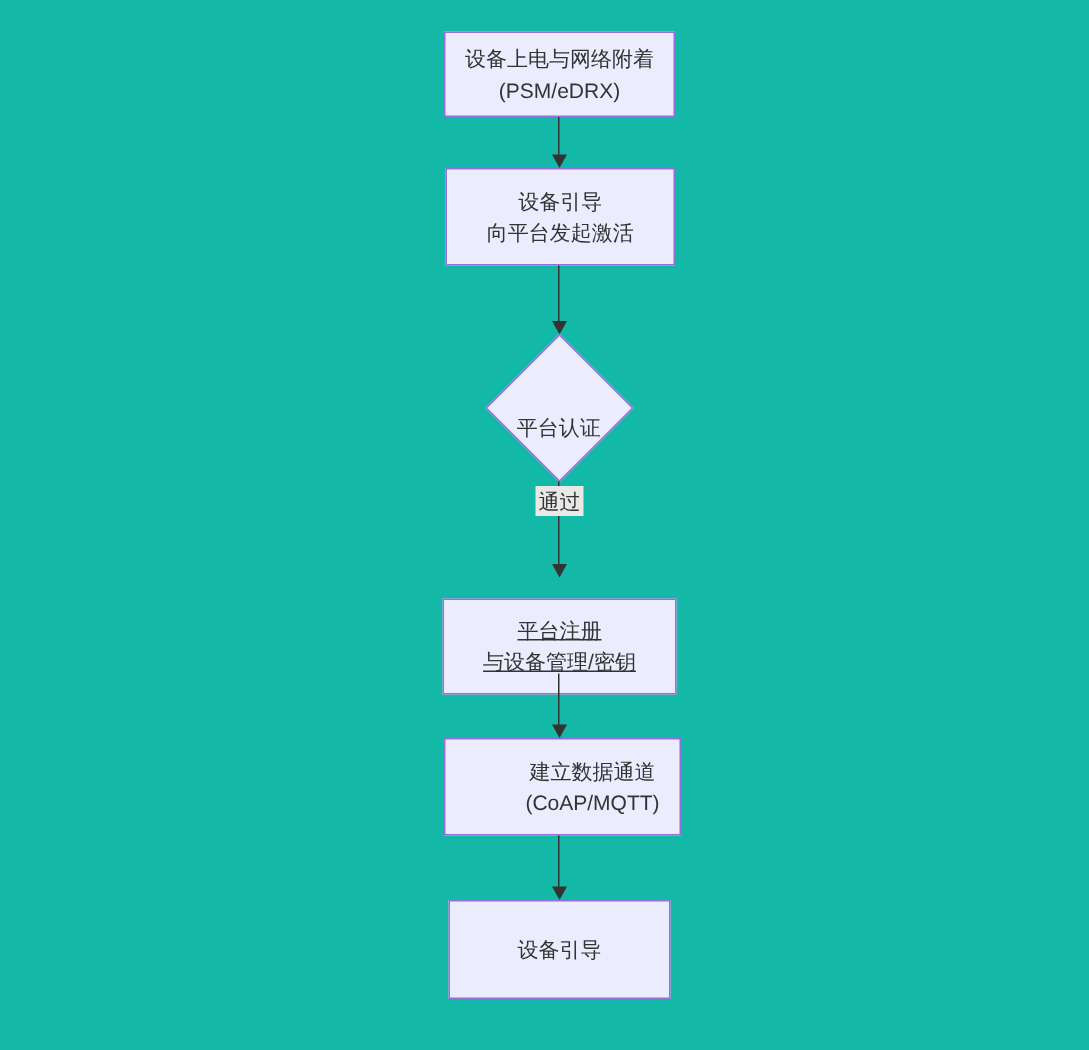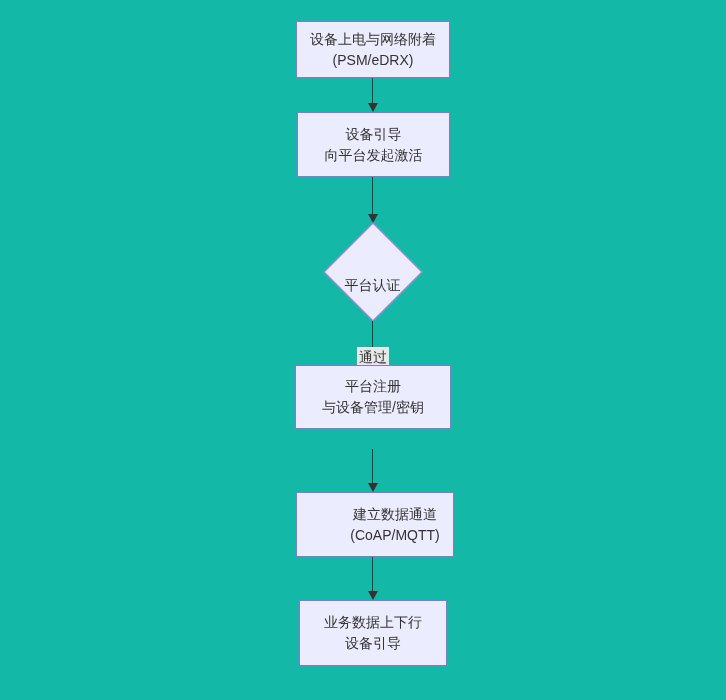--- a/index.html
+++ b/index.html
@@ -25,21 +25,21 @@
     font-size: 14px;
     line-height: 21px;
     display: flex;
     flex-direction: column;
     align-items: center;
     justify-content: center;
     text-align: center;
   }
   .n1 { left: 296px; top: 21px;  width: 154px; height: 57px; }
   .n2 { left: 297px; top: 112px; width: 153px; height: 65px; }
-  .n3 { left: 295px; top: 365px; width: 156px; height: 64px; }
+  .n3 { left: 295px; top: 399px; width: 156px; height: 64px; text-decoration: underline; }
   .n4 { left: 296px; top: 492px; width: 158px; height: 65px; padding-left: 40px; }
   .n5 { left: 299px; top: 600px; width: 148px; height: 66px; }
 
   
   .diamond-shape {
     position: absolute;
     left: 338px;
     top: 237px;
     width: 70px;
     height: 70px;
@@ -85,21 +85,21 @@
   }
   .h1 { top: 103px; }
   .h2 { top: 214px; }
   .h3 { top: 376px; }
   .h4 { top: 483px; }
   .h5 { top: 591px; }
 
   .edge-label {
     position: absolute;
     left: 373px;
-    top: 347px;
+    top: 324px;
     transform: translateX(-50%);
     background: #e8e8e8;
     color: #333333;
     font-size: 14px;
     line-height: 20px;
     padding: 0 2px;
     white-space: nowrap;
   }
 </style>
 </head>
@@ -142,17 +142,16 @@
 
   <div class="node n4">
     <span>建立数据通道</span>
     <span>(CoAP/MQTT)</span>
   </div>
 
   <div class="edge-line e5"></div>
   <div class="arrow-head h5"></div>
 
   <div class="node n5">
-    <span>业务数据上下行</span>
     <span>设备引导</span>
   </div>
 
 </div>
 
 </body></html>

